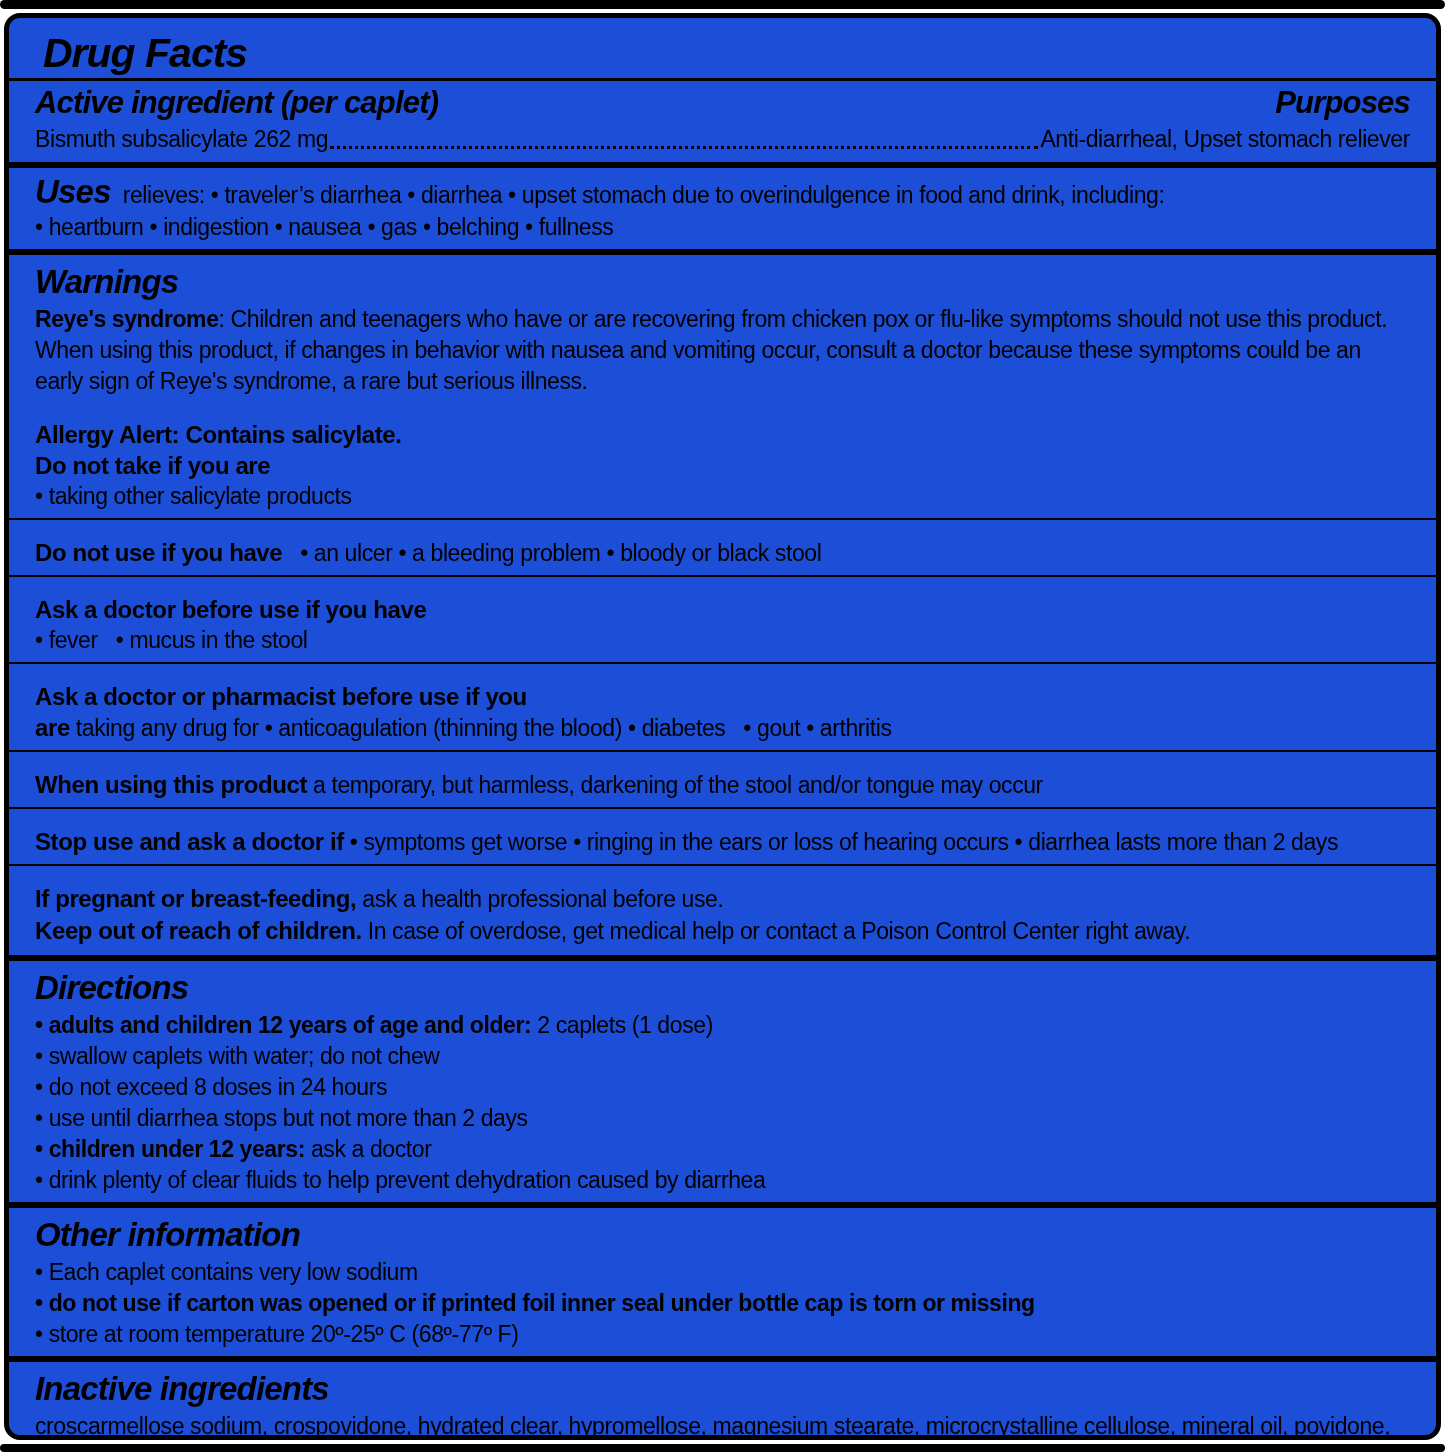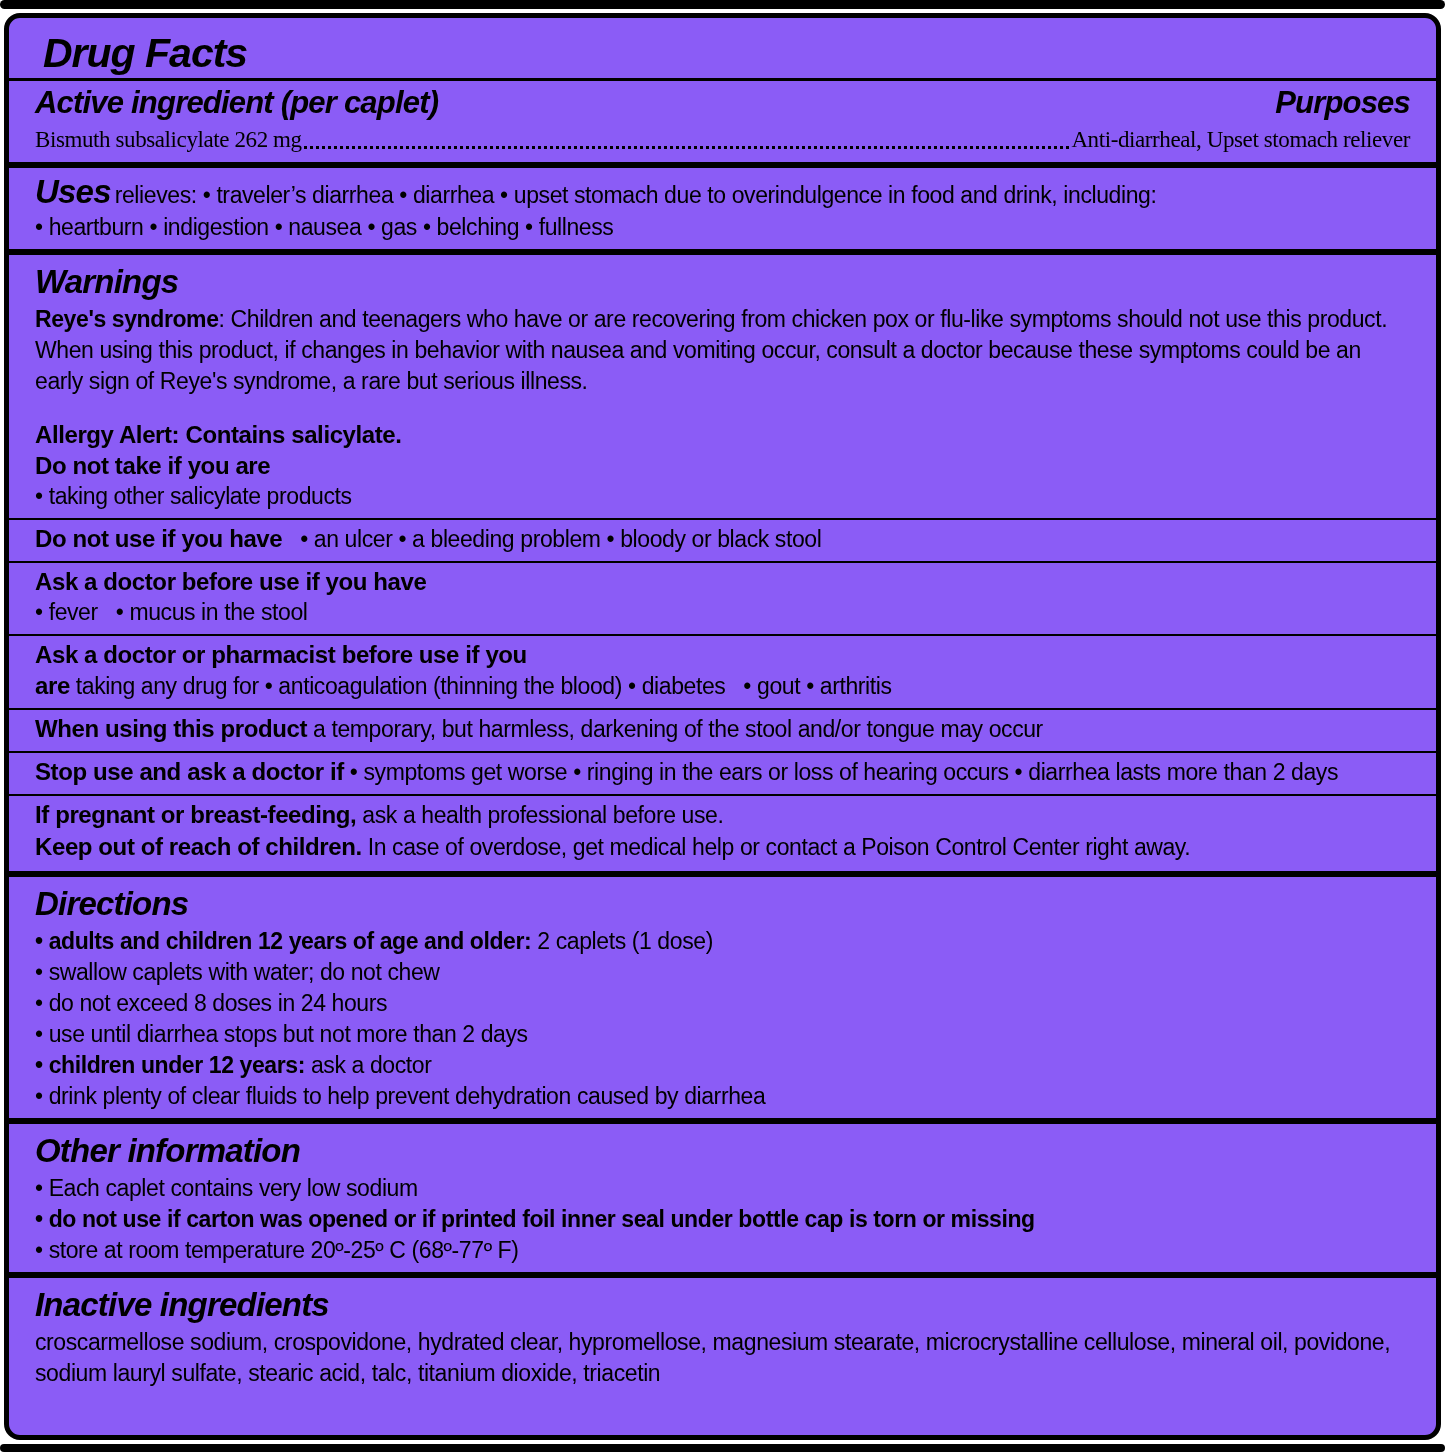--- a/index.html
+++ b/index.html
@@ -15,50 +15,50 @@
   .edge-bar {
     position: absolute; left: 0; right: 0;
     height: 9px; background: #000; border-radius: 5px;
   }
   .edge-bar.top { top: 0; }
   .edge-bar.bottom { bottom: 0; height: 8px; border-radius: 4px; }
   .facts-box {
     position: absolute; top: 13px; left: 4px; right: 4px; bottom: 12px;
     border: 5px solid #000;
     border-radius: 16px;
-    background: #8b5cf6;
+    background: #1d4ed8;
     padding: 8px 26px 0 26px;
     font-size: 23px; line-height: 31px; letter-spacing: -0.4px;
   }
   .rule { background: #000; margin-left: -26px; margin-right: -26px; }
   .rule.under-title { height: 3px; margin-top: 2px; }
   .rule.thick { height: 6px; }
   .rule.thin { height: 2px; }
   h1.doc-title {
     margin: 4px 0 2px 8px;
     font-size: 41px; line-height: 46px;
     font-style: italic; font-weight: bold; letter-spacing: -1px;
   }
   .sec-h {
     font-style: italic; font-weight: bold;
     font-size: 33px; line-height: 40px; letter-spacing: -0.8px;
     margin: 3px 0 2px 0;
   }
   h2.sec-h { display: block; }
-  .sec-h.inline { display: inline; margin-right: 4px; }
+  .sec-h.inline { display: inline; margin-right: 12px; }
   .head-row { display: flex; justify-content: space-between; align-items: baseline; margin-top: 2px; }
   .head-row .sec-h { font-size: 31px; margin: 0; }
   .leader-row { display: flex; align-items: flex-end; margin: 1px 0 7px 0; }
-  .leader-row .txt { white-space: nowrap; font-family: Liberation Serif, serif; }
+  .leader-row .txt { white-space: nowrap; }
   .leader { flex: 1; border-bottom: 3px dotted #000; margin: 0 2px 6px 2px; min-width: 30px; }
   p { margin: 0; }
   b, .bold { font-weight: bold; }
   .subhead { font-weight: bold; font-size: 24px; }
   .sect { padding: 4px 0 6px 0; }
-  .band { padding: 3px 0 6px 0; }
+  .band { padding: 17px 0 6px 0; }
   .mt { margin-top: 22px; }
 </style>
 </head>
 <body>
 
 <div class="edge-bar top"></div>
 
 <div class="facts-box">
 
   <h1 class="doc-title">Drug Facts</h1>

